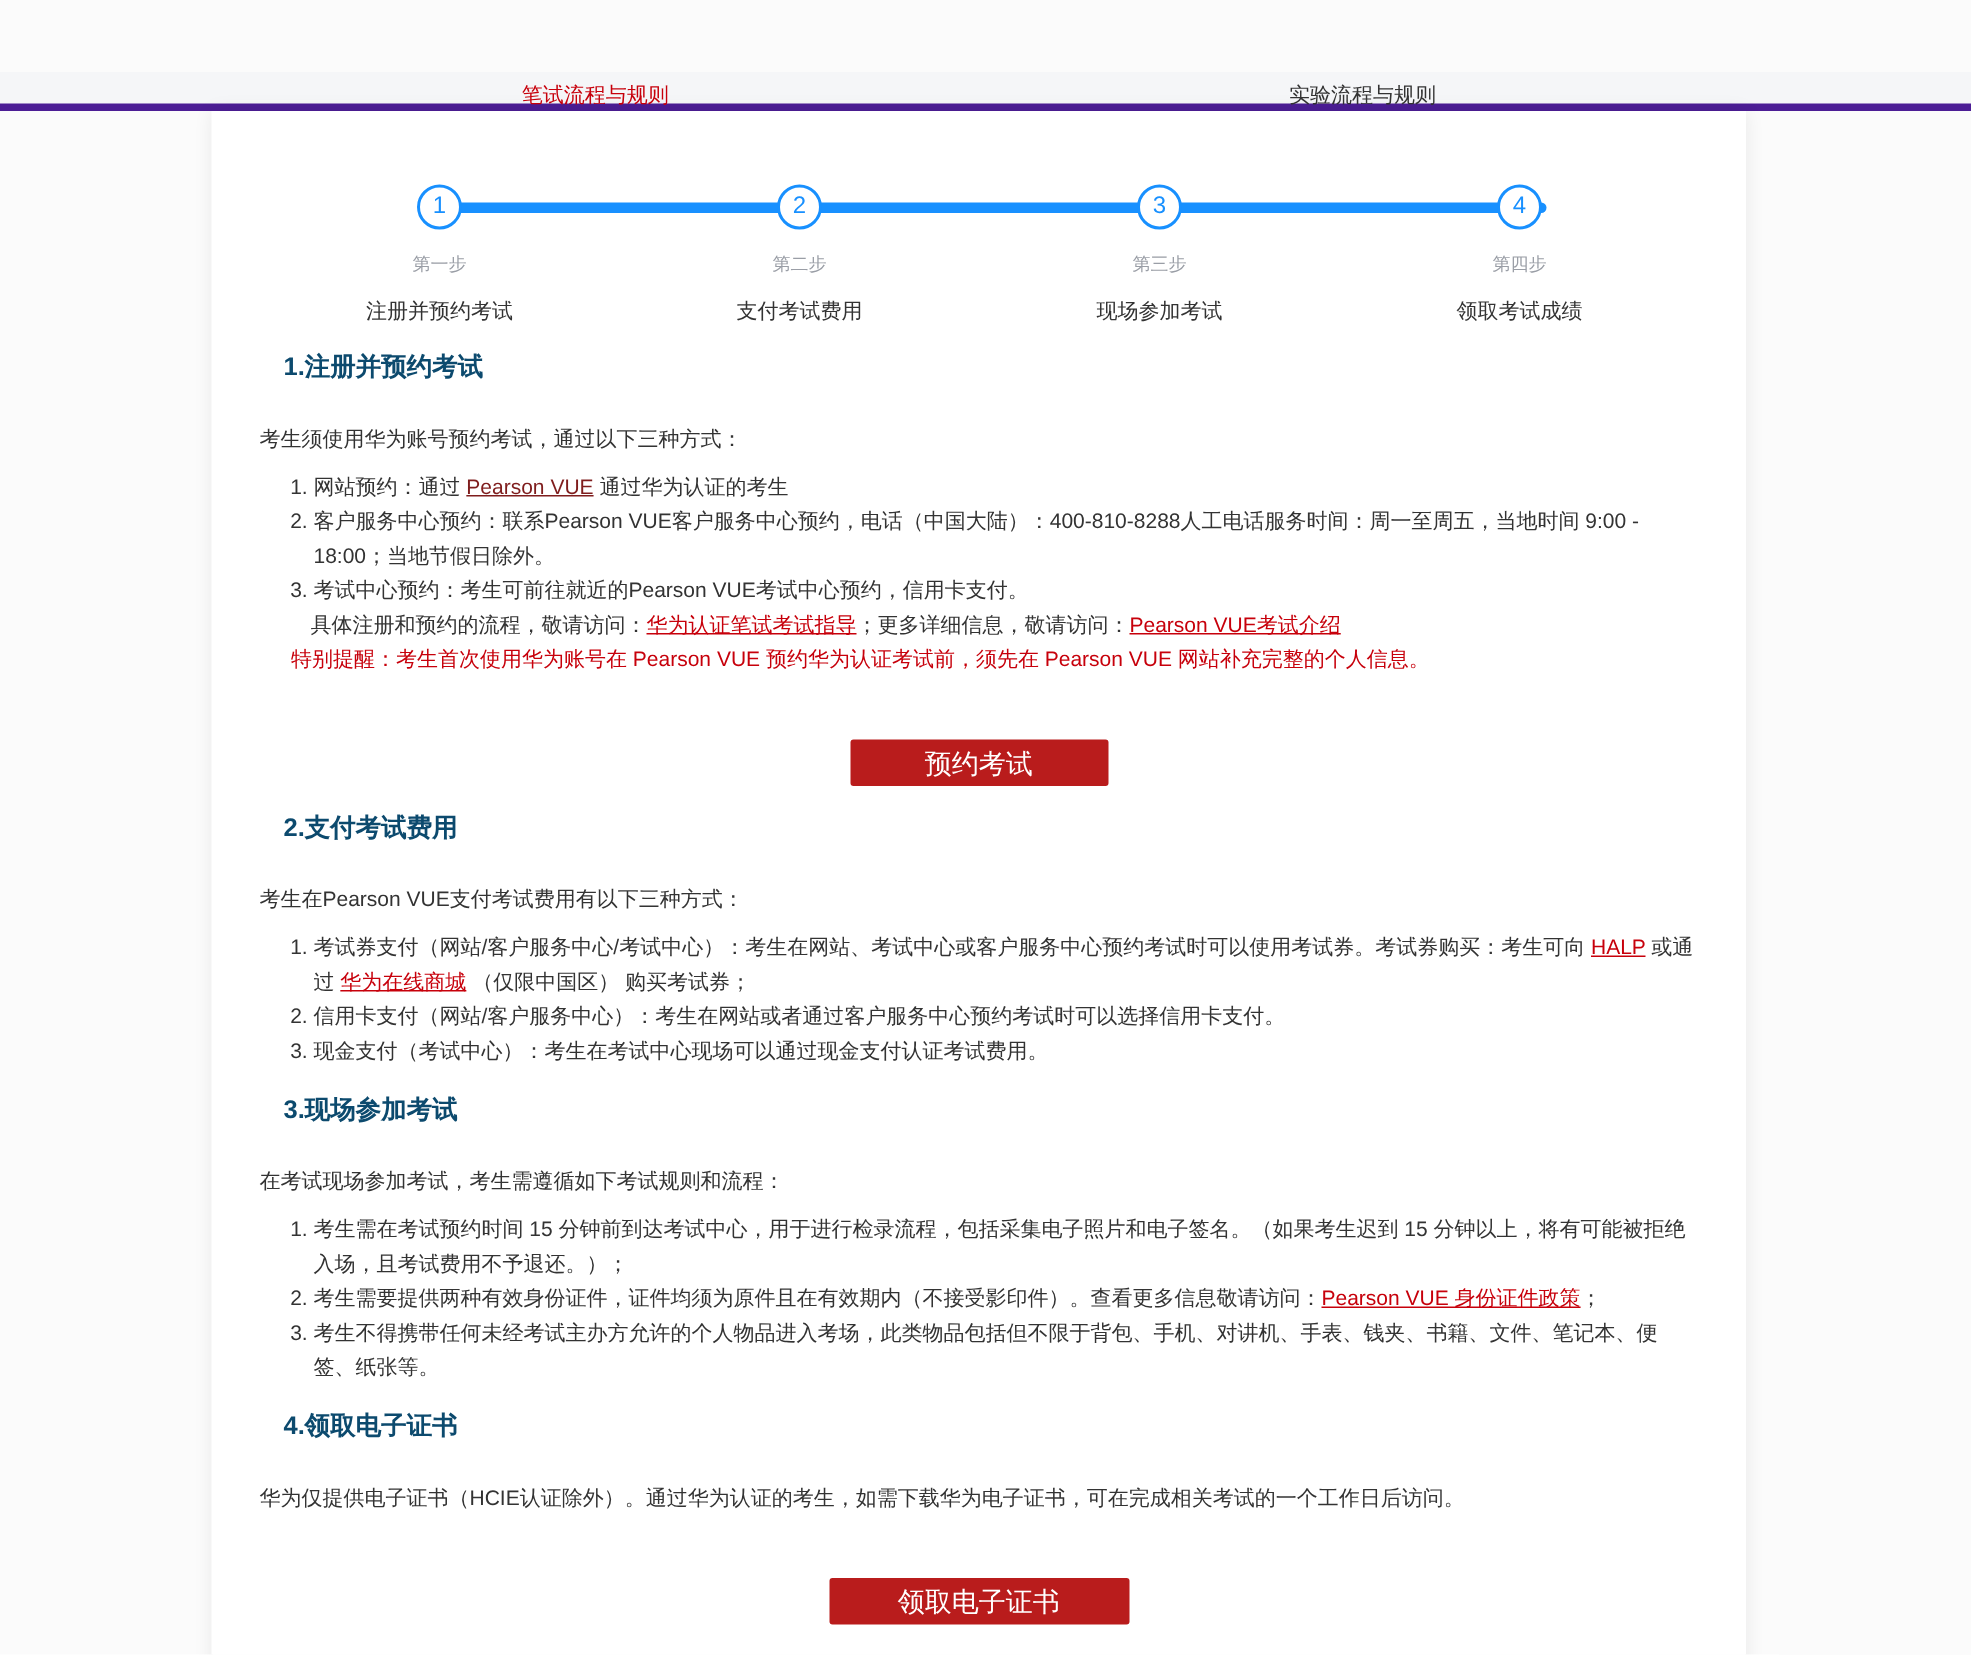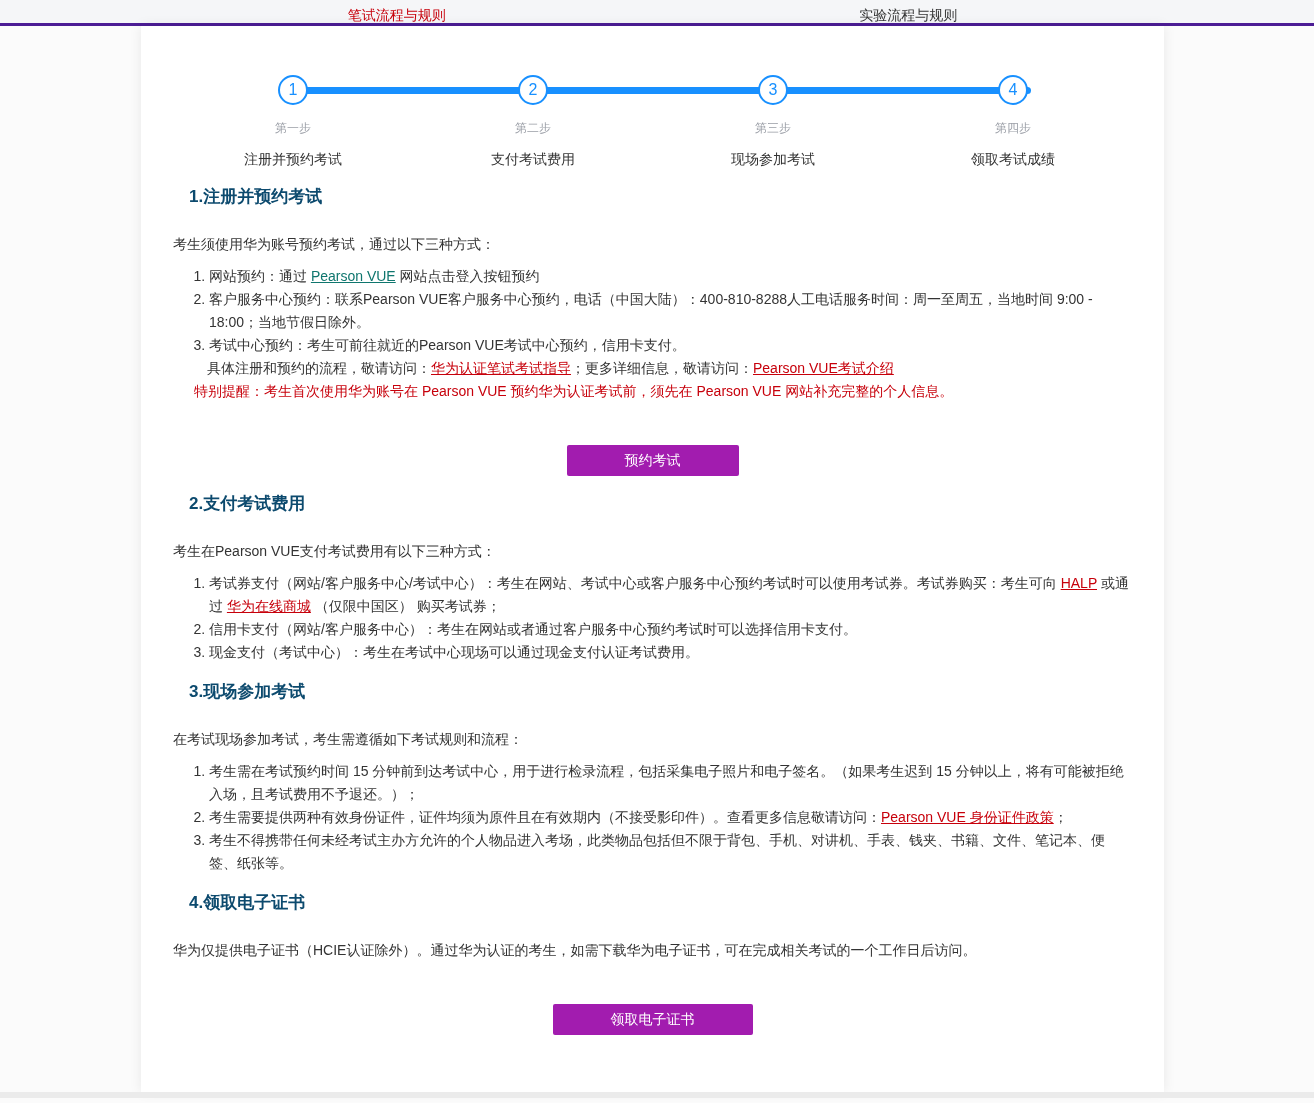--- a/index.html
+++ b/index.html
@@ -5,21 +5,21 @@
   * { box-sizing: border-box; }
   html,body { margin:0; padding:0; }
   body {
     width:1314px; height:1103px;
     background:#fbfbfb;
     font-family:"Liberation Sans","DejaVu Sans",sans-serif;
     color:#333;
   }
   
   .topbar {
-    height:26px; background:#f5f6f8; border-bottom:3px solid #4c1d95;
+    height:26px; background:#f5f6f8; border-bottom:5px solid #4c1d95;margin-top:48px;
   }
   .topbar-inner { width:1023px; margin-left:141px; display:flex; height:30px; }
   .tab {
     flex:1; text-align:center; line-height:30px; font-size:14px;
     cursor:pointer; color:#333;
   }
   .tab.active { color:#c7000b; }
   
   .card {
     width:1023px; height:1066px; margin-left:141px; background:#ffffff;
@@ -44,26 +44,26 @@
   
   .section h2 { font-size:17px; font-weight:bold; color:#0c4a6e; margin:16px; }
   .mt50 { margin-top:50px; } .mt40 { margin-top:40px; }
   .mt27 { margin-top:27px; } .mt29 { margin-top:29px; }
   .section p.intro { font-size:14px; margin:25px 0 0; line-height:23px; }
   .section ol { margin:9px 0 0; padding-left:36px; font-size:14px; }
   .section ol li { line-height:23px; }
   .sub-block { margin-left:21px; font-size:14px; line-height:23px; }
   .sub-line2 { margin-left:34px; }
   .red-text { color:#c7000b; }
-  a.link-blue { color:#0f766e; text-decoration:underline; cursor:pointer; }
+  a.link-blue { color:#7f1d1d; text-decoration:underline; cursor:pointer; }
   a.link-red { color:#c7000b; text-decoration:underline; cursor:pointer; }
   
   .btn {
     display:block; margin:42px auto 0; height:31px; border:none;
-    background:#a21caf; color:#fff; font-size:14px; border-radius:2px;
+    background:#b91c1c; color:#fff; font-size:18px; border-radius:2px;
     cursor:pointer; font-family:inherit;
   }
   .btn-book { width:172px; }
   .btn-cert { width:200px; }
   
   .page-bottom { height:6px; background:#ebebeb; width:1314px; }
 </style>
 </head>
 <body>
 
@@ -99,21 +99,21 @@
         <div class="step-sub">第四步</div>
         <div class="step-name">领取考试成绩</div>
       </div>
     </div>
   </div>
 
   <div class="section">
     <h2 class="mt50">1.注册并预约考试</h2>
     <p class="intro">考生须使用华为账号预约考试，通过以下三种方式：</p>
     <ol>
-      <li><span>网站预约：通过 </span><a class="link-blue">Pearson VUE</a><span> 网站点击登入按钮预约</span></li>
+      <li><span>网站预约：通过 </span><a class="link-blue">Pearson VUE</a><span> 通过华为认证的考生</span></li>
       <li>客户服务中心预约：联系Pearson VUE客户服务中心预约，电话（中国大陆）：400-810-8288人工电话服务时间：周一至周五，当地时间 9:00 - 18:00；当地节假日除外。</li>
       <li>考试中心预约：考生可前往就近的Pearson VUE考试中心预约，信用卡支付。</li>
     </ol>
     <div class="sub-block sub-line2">
       <span>具体注册和预约的流程，敬请访问：</span><a class="link-red">华为认证笔试考试指导</a><span>；更多详细信息，敬请访问：</span><a class="link-red">Pearson VUE考试介绍</a>
     </div>
     <div class="sub-block red-text">特别提醒：考生首次使用华为账号在 Pearson VUE 预约华为认证考试前，须先在 Pearson VUE 网站补充完整的个人信息。</div>
     <button class="btn btn-book">预约考试</button>
   </div>
 

